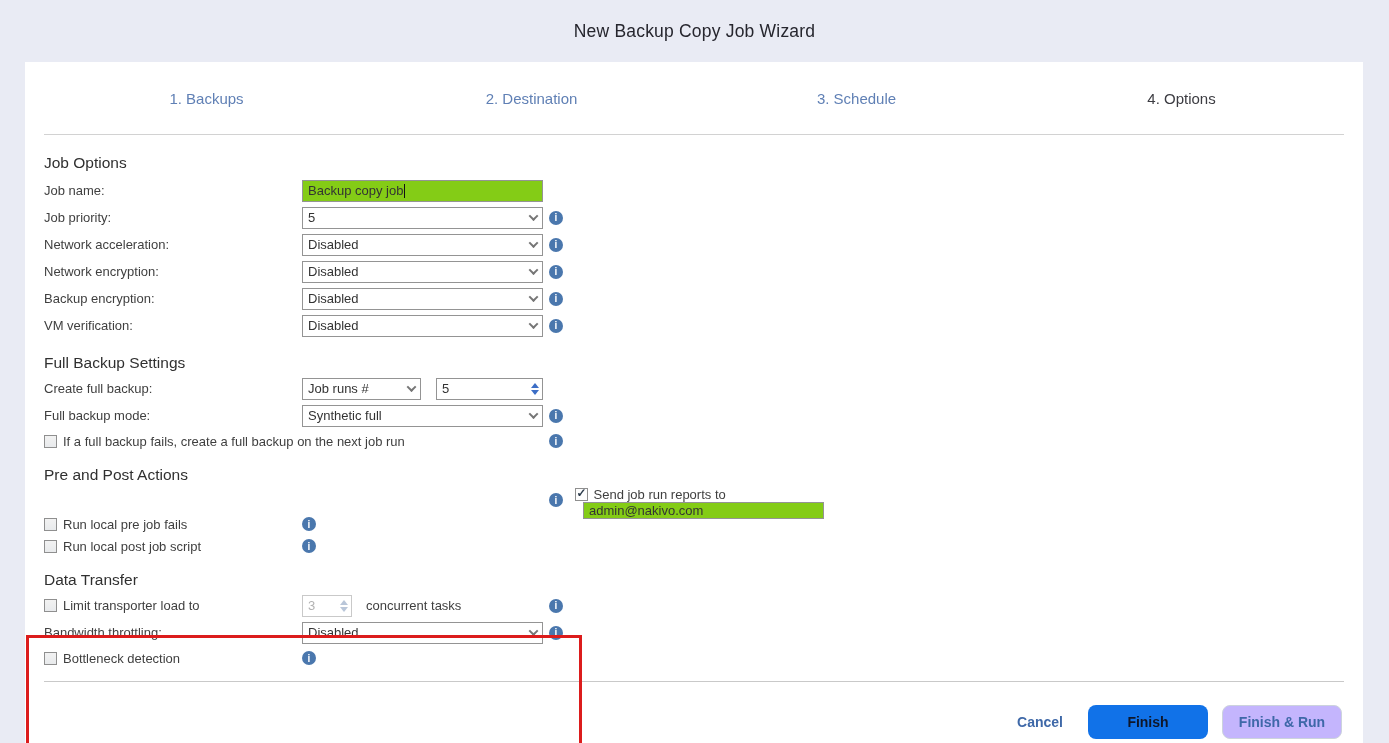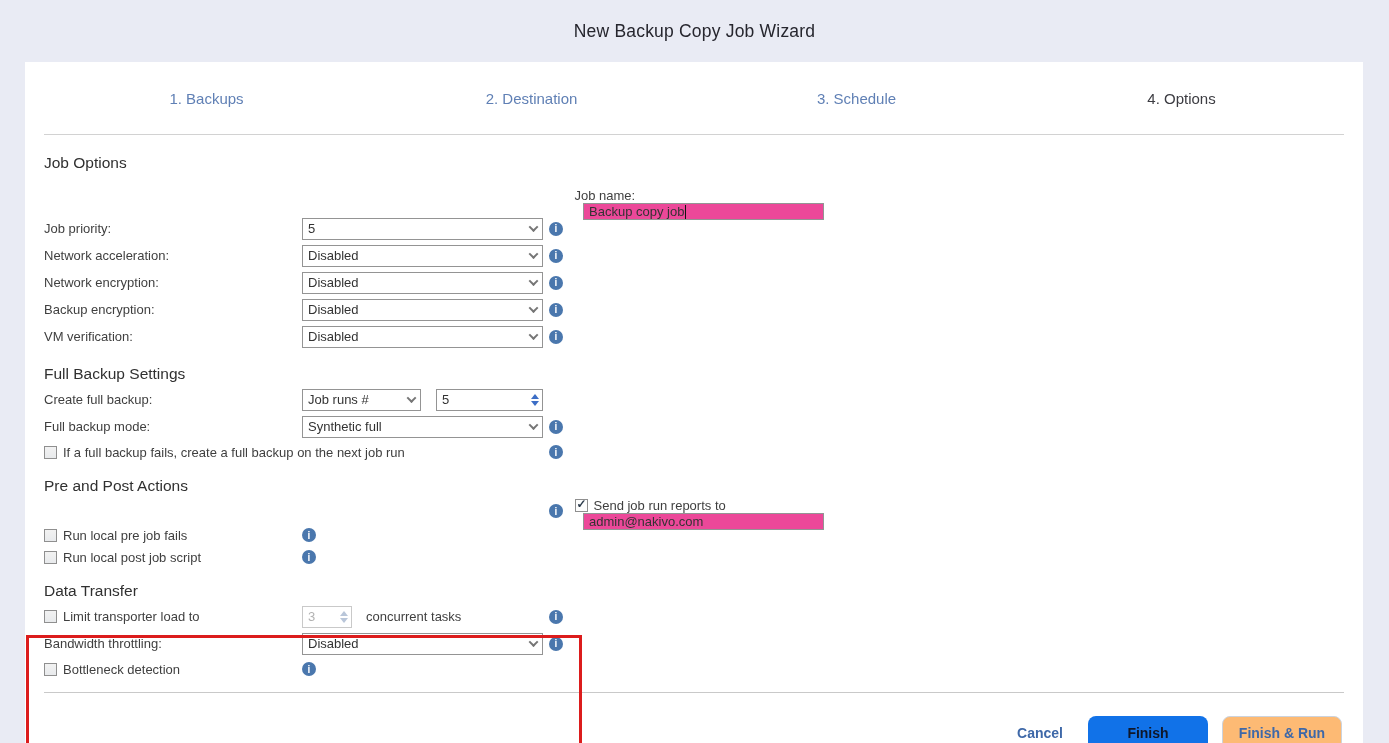--- a/index.html
+++ b/index.html
@@ -33,21 +33,21 @@
   .content { padding-left:19px; position:relative; }
   h2.section {
     font-size:15.5px; font-weight:400; color:#303030; height:20px; line-height:20px;
   }
   .h-job { margin-top:18px; }
   .h-full { margin-top:14px; }
   .h-prepost { margin-top:12px; }
   .h-datatransfer { margin-top:13px; }
 
   .row { display:flex; align-items:center; height:27px; position:relative; }
-  .row.first { margin-top:15px;flex-direction:column; }
+  .row.first { margin-top:4px; }
   .row.h24 { height:24px; }
   .row.h26 { height:26px; margin-top:2px;flex-direction:column; }
   .row.h22 { height:22px; }
   .row.m2 { margin-top:2px; }
 
   .lbl { width:258px; font-size:13px; color:#3f3f3f; }
   .cb-group { width:258px; display:flex; align-items:center; font-size:13px; color:#3f3f3f; }
   .cb-group.wide { width:auto; }
 
   
@@ -57,21 +57,21 @@
     position:relative; cursor:pointer;
   }
   .checkbox[data-checked="true"] { background:#fdfdfd; }
   .checkbox[data-checked="true"]::after {
     content:"\2713"; position:absolute; left:1px; top:-3px;
     font-size:12px; font-weight:bold; color:#2b3a4a;
   }
 
   
   .text-input {
-    width:241px; height:22px; border:1px solid #949494; background:#ec4899;
+    width:241px; height:22px; border:1px solid #949494; background:#84cc16;
     display:flex; align-items:center; padding:0 5px; font-size:13px; color:#333;
     cursor:text;
   }
   .caret { width:1px; height:14px; background:#111; margin-left:1px; }
 
   
   .select {
     width:241px; height:22px; border:1px solid #949494; background:#fff;
     display:flex; align-items:center; padding:0 0 0 5px; font-size:13px; color:#333;
     cursor:pointer; position:relative;
@@ -124,21 +124,21 @@
   .footer {
     display:flex; align-items:center; justify-content:flex-end;
     padding-right:21px; margin-top:23px;
   }
   .cancel-link { font-size:14px; font-weight:bold; color:#3e68a8; cursor:pointer; margin-right:25px; }
   .btn {
     width:120px; height:34px; border-radius:8px; display:flex; align-items:center; justify-content:center;
     font-size:14px; font-weight:bold; cursor:pointer;
   }
   .btn-primary { background:#1172e8; color:#0f172a; margin-right:14px; }
-  .btn-secondary { background:#fdba74; color:#3e68a8; border:1px solid #ccd3dd; }
+  .btn-secondary { background:#c4b5fd; color:#3e68a8; border:1px solid #ccd3dd; }
 </style>
 </head>
 <body>
 
 <div class="title-bar">
   <h1>New Backup Copy Job Wizard</h1>
 </div>
 
 <div class="panel">
 

